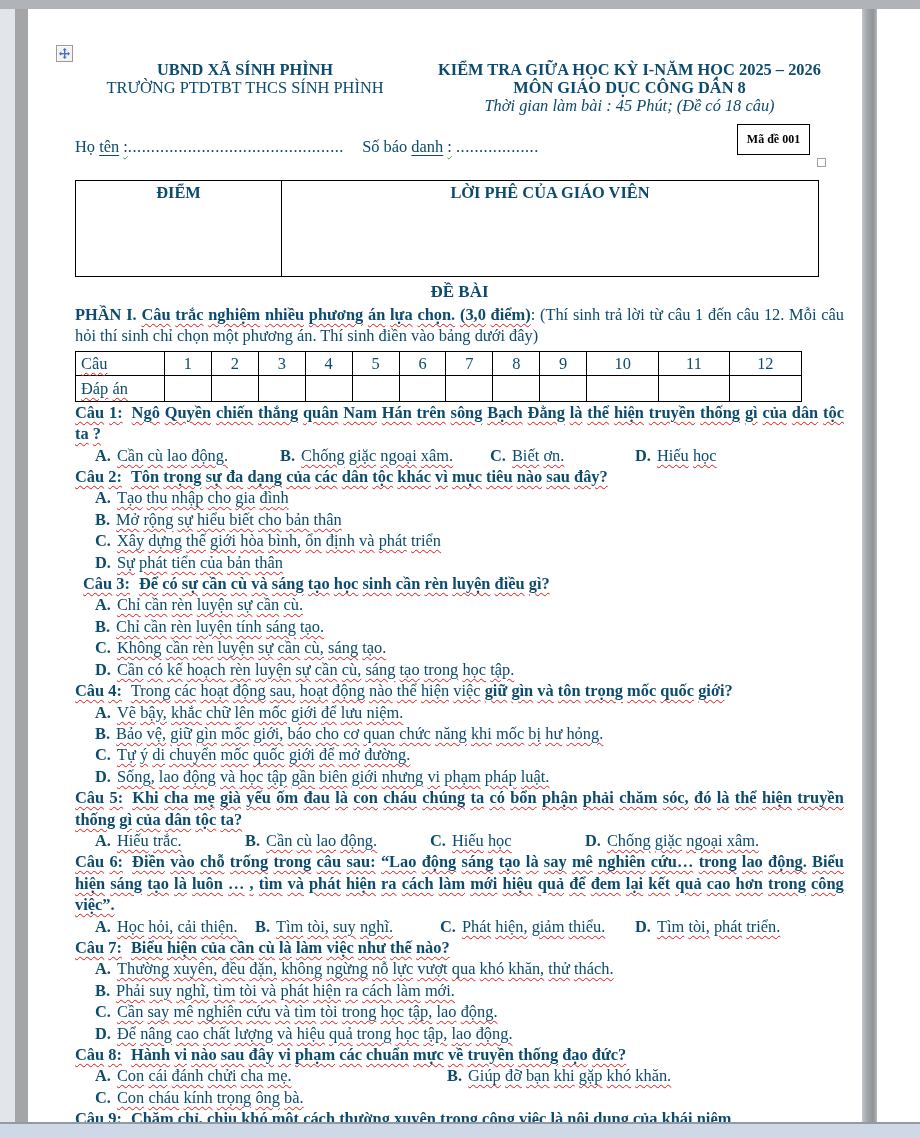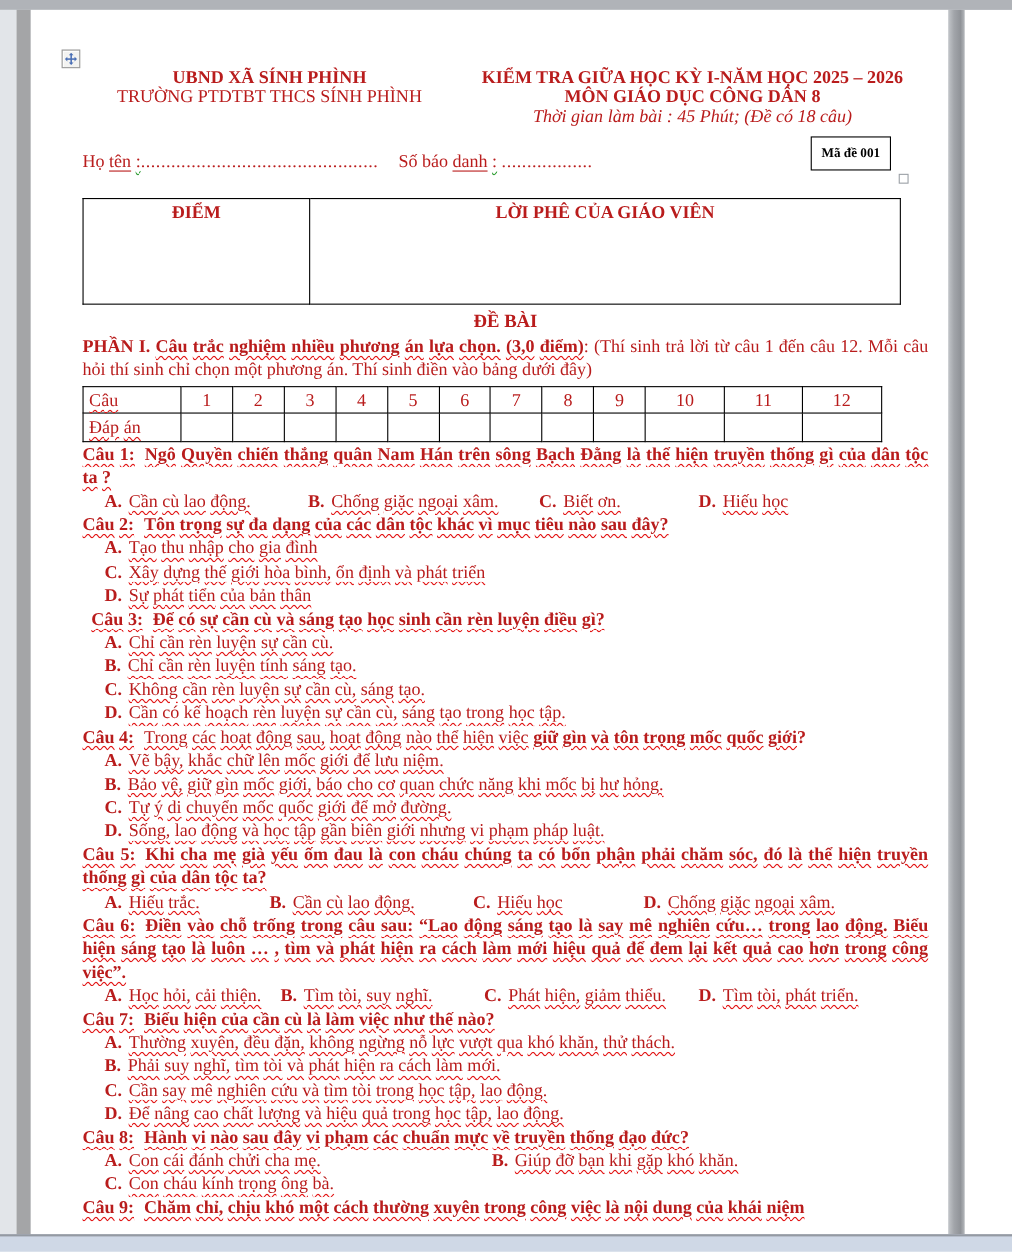--- a/index.html
+++ b/index.html
@@ -5,21 +5,21 @@
   html,body{margin:0;padding:0;}
   body{font-family:"Liberation Serif","DejaVu Serif",serif;}
   .screen{position:relative;width:920px;height:1138px;background:#ffffff;overflow:hidden;}
   .topbar{position:absolute;left:0;top:0;width:920px;height:9px;background:#b0b3b8;}
   .strip-outer{position:absolute;left:0;top:9px;width:15px;height:1115px;background:#e2e5e9;}
   .strip-inner{position:absolute;left:15px;top:9px;width:13px;height:1115px;background:#a4a5a7;}
   .bottombar{position:absolute;left:0;top:1122px;width:920px;height:16px;background:#cfd8e6;border-top:2px solid #949aa2;}
   .scrollbar{position:absolute;left:862px;top:9px;width:15px;height:1113px;
     background:linear-gradient(90deg,#c3c6ca 0%,#a2a5aa 35%,#909398 75%,#b5b8bc 100%);}
   .page{position:absolute;left:28px;top:9px;width:834px;height:1113px;background:#ffffff;overflow:hidden;}
-  .content{padding:0 18px 0 47px;font-size:16.4px;line-height:21.4px;color:#b91c1c;}
+  .content{padding:0 18px 0 47px;font-size:16.4px;line-height:21.4px;color:#0c4a6e;}
 
   .handle-box{position:absolute;left:28px;top:36px;width:15px;height:15px;background:#f3f3f1;
     border:1px solid #9a9a9a;box-shadow:inset 1px 1px 0 #ffffff;display:flex;align-items:center;justify-content:center;}
   .anchor-square{position:absolute;left:789px;top:149px;width:7px;height:7px;border:1px solid #9ba0a6;background:#fff;}
 
   .hdr{display:flex;margin-top:52px;}
   .hdr-left{width:340px;text-align:center;line-height:18px;}
   .hdr-right{flex:1;text-align:center;line-height:18px;}
   .b{font-weight:bold;}
   .i{font-style:italic;}
@@ -161,20 +161,21 @@
           <span class="optline"><span class="letter">D.</span><span class="sp"><span class="w">Hiếu</span> <span class="w">học</span></span></span>
         </div>
       </div>
 
       <div class="q">
         <div class="qtitle">
           <span class="qnum sp"><span class="w">Câu</span> <span class="w">2:</span></span><span class="sp"><span class="w">Tôn</span> <span class="w">trọng</span> <span class="w">sự</span> <span class="w">đa</span> <span class="w">dạng</span> <span class="w">của</span> <span class="w">các</span> <span class="w">dân</span> <span class="w">tộc</span> <span class="w">khác</span> <span class="w">vì</span> <span class="w">mục</span> <span class="w">tiêu</span> <span class="w">nào</span> <span class="w">sau</span> <span class="w">đây?</span></span>
         </div>
         <div class="opts">
           <div class="optline"><span class="letter">A.</span><span class="sp"><span class="w">Tạo</span> <span class="w">thu</span> <span class="w">nhập</span> <span class="w">cho</span> <span class="w">gia</span> <span class="w">đình</span></span></div>
+          <div class="optline"><span class="letter">B.</span><span class="sp"><span class="w">Mở</span> <span class="w">rộng</span> <span class="w">sự</span> <span class="w">hiểu</span> <span class="w">biết</span> <span class="w">cho</span> <span class="w">bản</span> <span class="w">thân</span></span></div>
           <div class="optline"><span class="letter">C.</span><span class="sp"><span class="w">Xây</span> <span class="w">dựng</span> <span class="w">thế</span> <span class="w">giới</span> <span class="w">hòa</span> <span class="w">bình,</span> <span class="w">ổn</span> <span class="w">định</span> <span class="w">và</span> <span class="w">phát</span> <span class="w">triển</span></span></div>
           <div class="optline"><span class="letter">D.</span><span class="sp"><span class="w">Sự</span> <span class="w">phát</span> <span class="w">tiển</span> <span class="w">của</span> <span class="w">bản</span> <span class="w">thân</span></span></div>
         </div>
       </div>
 
       <div class="q">
         <div class="qtitle indent-sm">
           <span class="qnum sp"><span class="w">Câu</span> <span class="w">3:</span></span><span class="sp"><span class="w">Để</span> <span class="w">có</span> <span class="w">sự</span> <span class="w">cần</span> <span class="w">cù</span> <span class="w">và</span> <span class="w">sáng</span> <span class="w">tạo</span> <span class="w">học</span> <span class="w">sinh</span> <span class="w">cần</span> <span class="w">rèn</span> <span class="w">luyện</span> <span class="w">điều</span> <span class="w">gì?</span></span>
         </div>
         <div class="opts">

